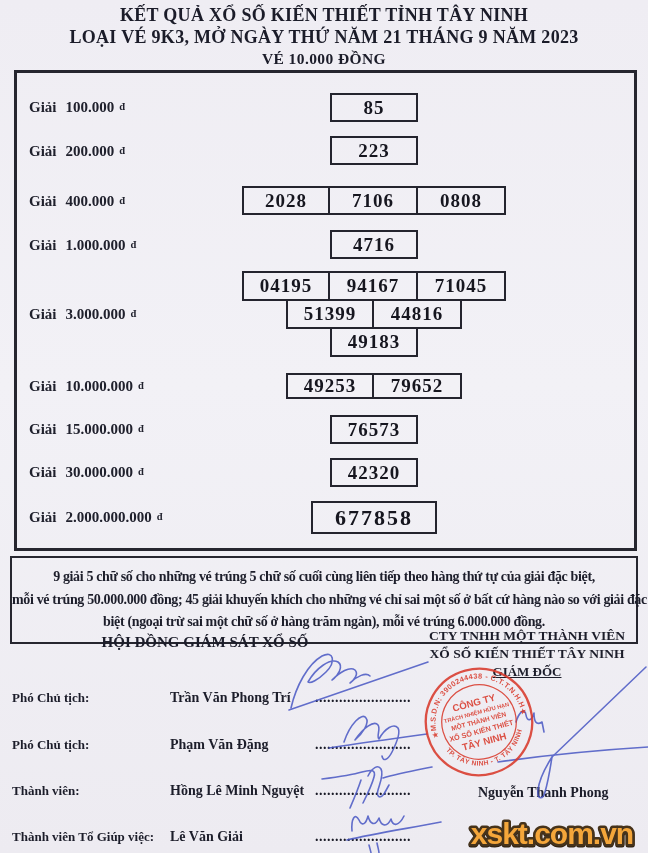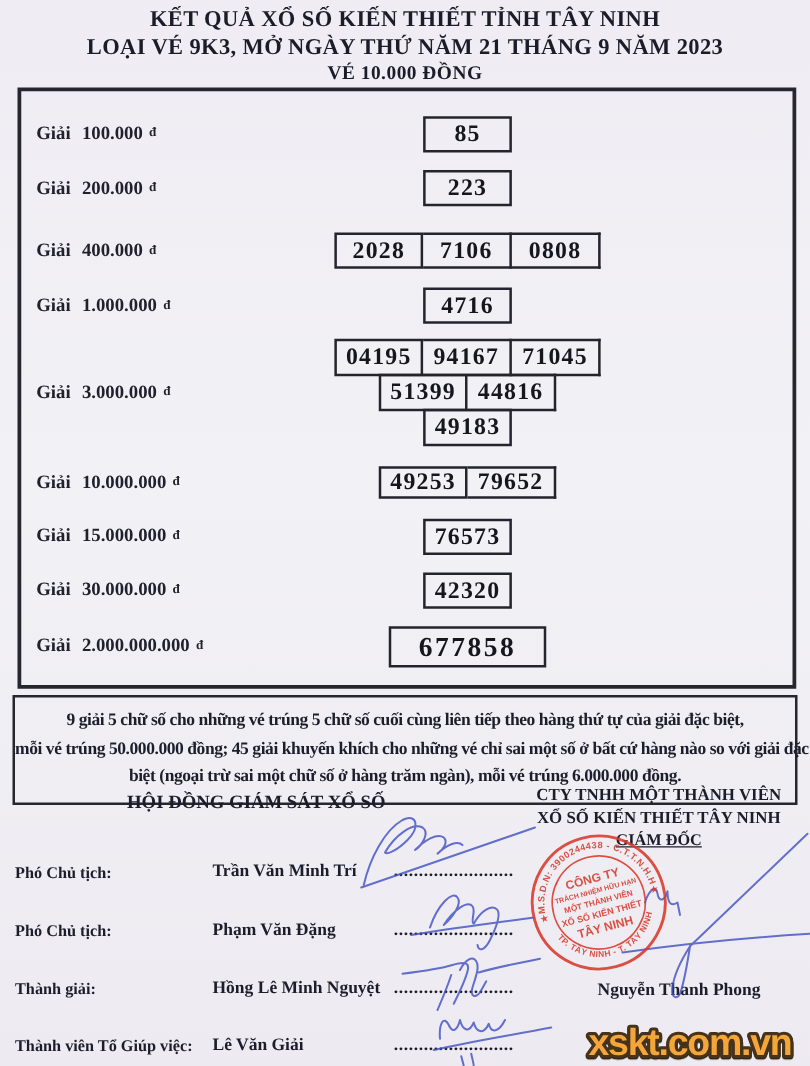--- a/index.html
+++ b/index.html
@@ -13,21 +13,21 @@
   .hdr{position:absolute;left:0;top:4px;width:648px;text-align:center;font-weight:bold;color:#1b1c29;}
   .hdr .l1,.hdr .l2{font-size:18px;letter-spacing:.3px;line-height:22px;}
   .hdr .l3{font-size:15.5px;letter-spacing:.4px;line-height:20px;margin-top:1px;}
   
   .mainbox{position:absolute;left:14px;top:70px;width:617px;height:475px;border:3px solid #26262f;}
   .plabel{position:absolute;left:12px;font-weight:bold;font-size:15px;color:#20212d;white-space:nowrap;}
   .plabel .amt{margin-left:9px;}
   .plabel .unit{margin-left:5px;font-size:10.5px;vertical-align:2px;}
   .cgroup{position:absolute;left:357px;transform:translateX(-50%);display:flex;}
   .cell{
-    box-sizing:border-box;width:71px;height:29px;border:2.2px solid #24242e;
+    box-sizing:border-box;width:88px;height:29px;border:2.2px solid #24242e;
     display:flex;align-items:center;justify-content:center;
     font-weight:bold;font-size:19px;letter-spacing:1px;color:#16161f;background:transparent;
   }
   .cell + .cell{border-left:none;}
   .g5 .cell{height:30px;}
   .g6 .cell{height:26px;}
   .g9 .cell{width:126px;height:33px;font-size:22px;letter-spacing:2px;}
   
   .notebox{
     position:absolute;left:10px;top:556px;width:628px;height:88px;border:2.5px solid #26262f;
@@ -122,30 +122,30 @@
 
 <div class="fheadL">HỘI ĐỒNG GIÁM SÁT XỔ SỐ</div>
 <div class="fheadR">
   <div class="r1">CTY TNHH MỘT THÀNH VIÊN</div>
   <div class="r2">XỔ SỐ KIẾN THIẾT TÂY NINH</div>
   <div class="r3">GIÁM ĐỐC</div>
 </div>
 
 <div class="srow" style="top:690px">
   <span class="role">Phó Chủ tịch:</span>
-  <span class="name">Trần Văn Minh Trí</span>
+  <span class="name">Trần Văn Phong Trí</span>
   <span class="dots">........................</span>
 </div>
 <div class="srow" style="top:737px">
   <span class="role">Phó Chủ tịch:</span>
   <span class="name">Phạm Văn Đặng</span>
   <span class="dots">........................</span>
 </div>
 <div class="srow" style="top:783px">
-  <span class="role">Thành giải:</span>
+  <span class="role">Thành viên:</span>
   <span class="name">Hồng Lê Minh Nguyệt</span>
   <span class="dots">........................</span>
 </div>
 <div class="srow" style="top:829px">
   <span class="role">Thành viên Tổ Giúp việc:</span>
   <span class="name">Lê Văn Giải</span>
   <span class="dots">........................</span>
 </div>
 
 <div class="dname">Nguyễn Thanh Phong</div>

